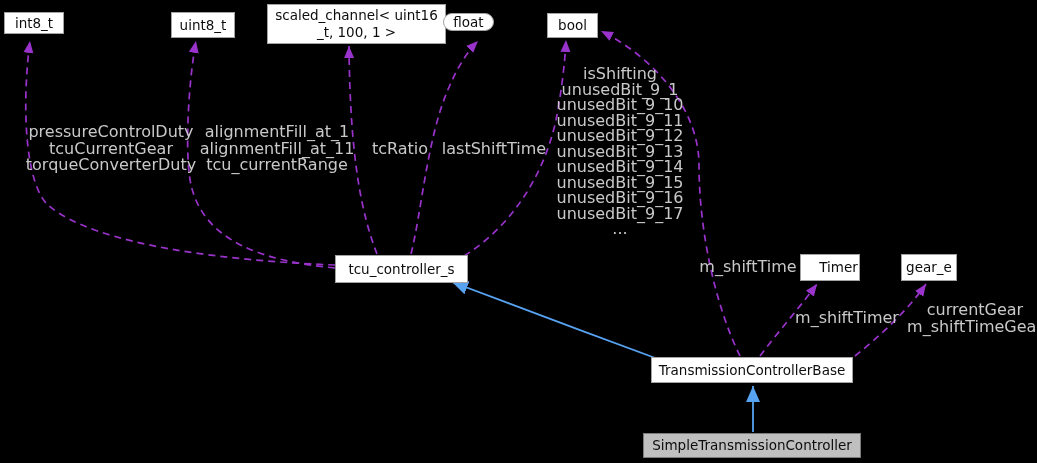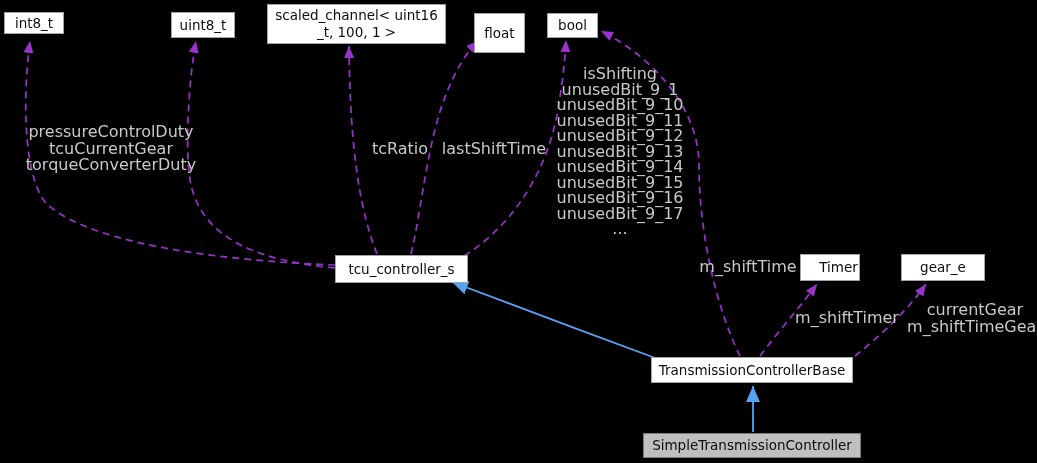--- a/index.html
+++ b/index.html
@@ -65,38 +65,41 @@
     <path d="M 753 432 L 753 386" fill="none" stroke="#57a2f1" stroke-width="1.8" marker-end="url(#arrow-blue)"></path>
   </svg>
 
   <div class="node" style="left:4px; top:12px; width:60px; height:22px;">int8_t</div>
 
   <div class="node" style="left:171px; top:12px; width:64px; height:26px;">uint8_t</div>
 
   <div class="node" style="left:267px; top:4px; width:179px; height:40px;">scaled_channel&lt; uint16
 _t, 100, 1 &gt;</div>
 
-  <div class="node" style="left:474px; top:13px; width:51px; height:40px;">float</div>
+  <div class="node" style="left:443px; top:13px; width:51px; height:18px;border-radius:9px;">float</div>
 
   <div class="node" style="left:547px; top:13px; width:51px; height:25px;">bool</div>
 
   <div class="node" style="left:335px; top:255px; width:133px; height:28px;">tcu_controller_s</div>
 
   <div class="node" style="left:800px; top:254px; width:60px; height:27px;padding-left:17px;">Timer</div>
 
-  <div class="node" style="left:901px; top:254px; width:84px; height:27px;">gear_e</div>
+  <div class="node" style="left:901px; top:254px; width:56px; height:27px;">gear_e</div>
 
   <div class="node focus" style="left:643px; top:433px; width:218px; height:25px;">SimpleTransmissionController</div>
 
   <div class="node" style="left:651px; top:357px; width:202px; height:26px;">TransmissionControllerBase</div>
 
   <div class="edge-label" style="left:111px; top:124px;">pressureControlDuty
 tcuCurrentGear
 torqueConverterDuty</div>
 
+  <div class="edge-label" style="left:277px; top:124px;">alignmentFill_at_1
+alignmentFill_at_11
+tcu_currentRange</div>
 
   <div class="edge-label" style="left:400px; top:141px;">tcRatio</div>
 
   <div class="edge-label" style="left:494px; top:141px;">lastShiftTime</div>
 
   <div class="edge-label dense" style="left:620px; top:66px;">isShifting
 unusedBit_9_1
 unusedBit_9_10
 unusedBit_9_11
 unusedBit_9_12

